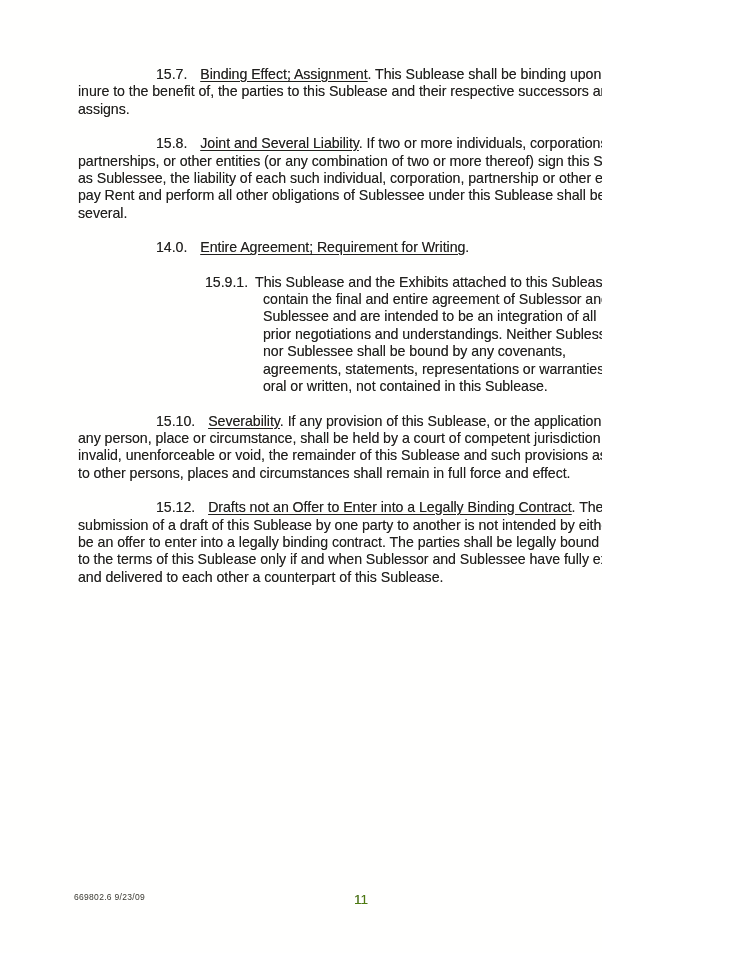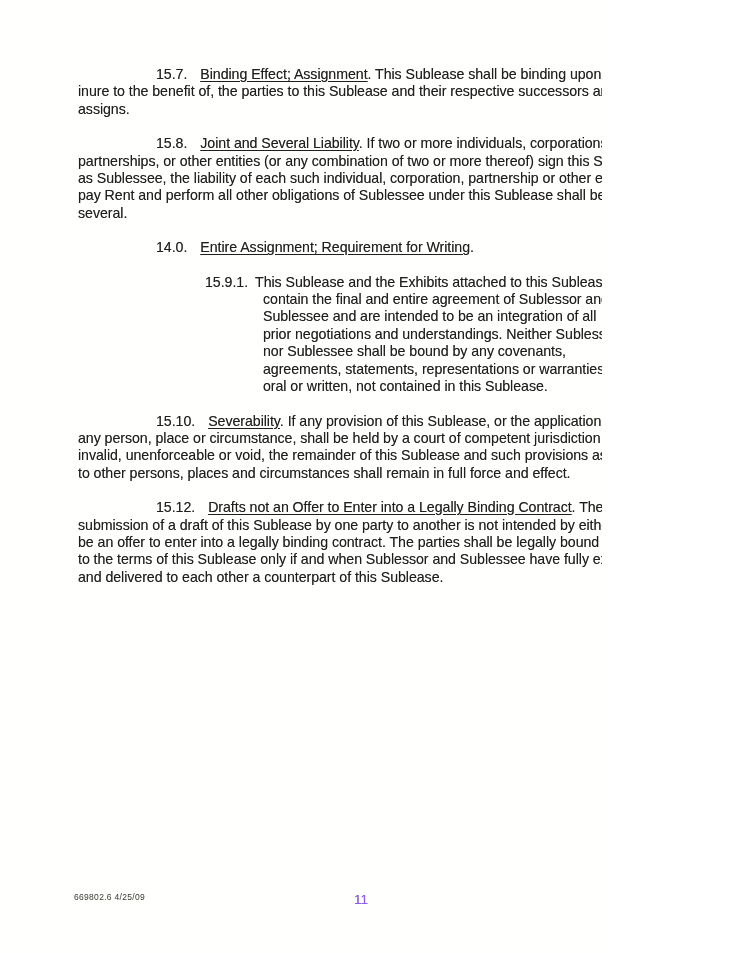--- a/index.html
+++ b/index.html
@@ -57,41 +57,41 @@
     color: #38372f;
     text-shadow: none;
   }
   .page-num {
     position: absolute;
     left: 0;
     top: 892px;
     width: 722px;
     text-align: center;
     font-size: 13.5px;
-    color: #8b5cf6;
+    color: #4d7c0f;
   }
 </style>
 </head>
 <body>
 
 <div class="page">
   <div class="content">
 
     <p class="para"><span class="pnum">15.7.</span><span class="u">Binding Effect; Assignment</span><span>.  This Sublease shall be binding upon, and inure to the benefit of, the parties to this Sublease and their respective successors and assigns.</span></p>
 
     <p class="para"><span class="pnum">15.8.</span><span class="u">Joint and Several Liability</span><span>.  If two or more individuals, corporations, partnerships, or other entities (or any combination of two or more thereof) sign this Sublease as Sublessee, the liability of each such individual, corporation, partnership or other entity to pay Rent and perform all other obligations of Sublessee under this Sublease shall be joint and several.</span></p>
 
-    <p class="para"><span class="pnum">14.0.</span><span class="u">Entire Assignment; Requirement for Writing</span><span>.</span></p>
+    <p class="para"><span class="pnum">14.0.</span><span class="u">Entire Agreement; Requirement for Writing</span><span>.</span></p>
 
     <p class="sub"><span class="pnum">15.9.1.</span><span>This Sublease and the Exhibits attached to this Sublease contain the final and entire agreement of Sublessor and Sublessee and are intended to be an integration of all prior negotiations and understandings.  Neither Sublessor nor Sublessee shall be bound by any covenants, agreements, statements, representations or warranties, oral or written, not contained in this Sublease.</span></p>
 
 
 
     <p class="para"><span class="pnum">15.10.</span><span class="u">Severability</span><span>.  If any provision of this Sublease, or the application thereof to any person, place or circumstance, shall be held by a court of competent jurisdiction to be invalid, unenforceable or void, the remainder of this Sublease and such provisions as applied to other persons, places and circumstances shall remain in full force and effect.</span></p>
 
 
     <p class="para"><span class="pnum">15.12.</span><span class="u">Drafts not an Offer to Enter into a Legally Binding Contract</span><span>. The submission of a draft of this Sublease by one party to another is not intended by either party to be an offer to enter into a legally binding contract.  The parties shall be legally bound pursuant to the terms of this Sublease only if and when Sublessor and Sublessee have fully executed and delivered to each other a counterpart of this Sublease.</span></p>
 
   </div>
 
-  <div class="footer-doc">669802.6 4/25/09</div>
+  <div class="footer-doc">669802.6 9/23/09</div>
   <div class="page-num">11</div>
 </div>
 
 </body></html>

